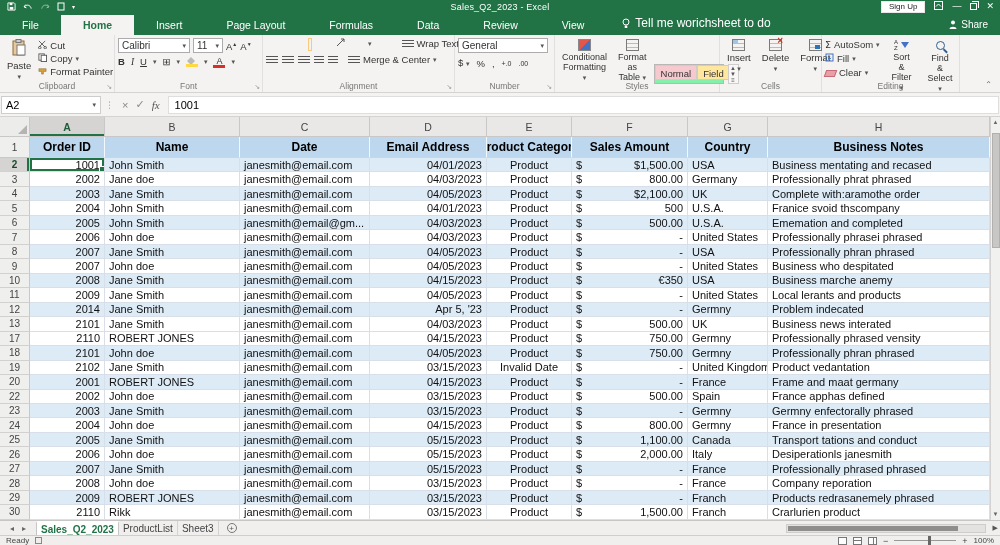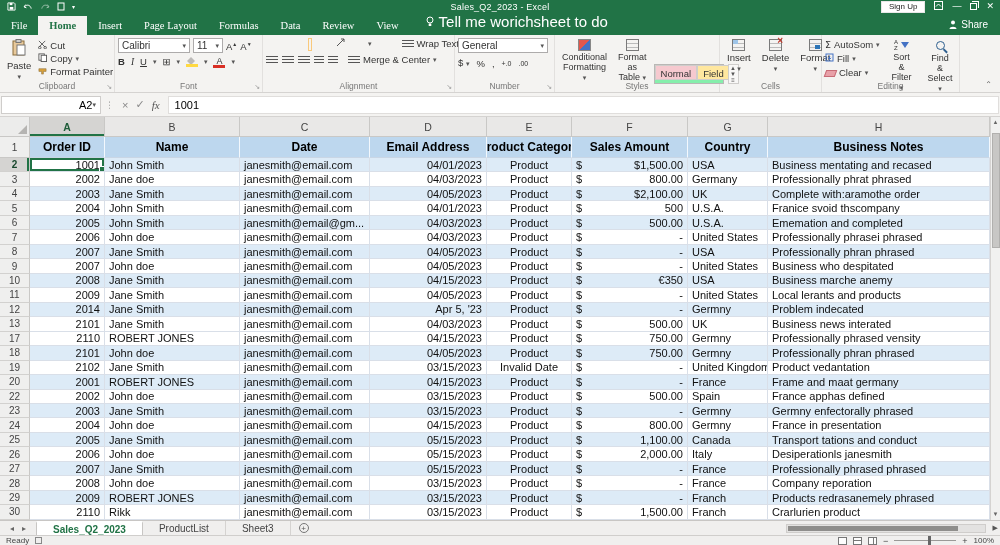--- a/index.html
+++ b/index.html
@@ -15,23 +15,23 @@
   .qat .dim { opacity:.55; }
   .tb-title { position:absolute; left:0; right:0; text-align:center; font-size:9px; letter-spacing:.2px; }
   .tb-right { margin-left:auto; display:flex; align-items:center; gap:9px; padding-right:6px; z-index:2; }
   .signup { background:#fff; color:#222; font-size:8px; line-height:10px; padding:0 7px; border:1px solid #e8e8e8; cursor:pointer; }
   .winbtn { font-size:9px; line-height:9px; }
   .rest { position:relative; width:7px; height:7px; border:1px solid #fff; display:inline-block; }
   .rest:before { content:''; position:absolute; left:1px; top:-3px; width:6px; height:6px; border-top:1px solid #fff; border-right:1px solid #fff; }
 
   
   .tabrow { height:22px; background:var(--green); display:flex; align-items:flex-end; color:#fff; font-size:10.5px; }
-  .rtab { padding:4px 11px 4px; cursor:pointer; white-space:nowrap;font-family:Liberation Serif, serif; }
+  .rtab { padding:4px 22px 4px; cursor:pointer; white-space:nowrap; }
   .rtab.active { background:#f4f3f1; color:var(--green); font-weight:bold; }
-  .tellme { display:flex; align-items:center; gap:5px; margin-left:16px; padding-bottom:5px; font-size:15px; }
+  .tellme { display:flex; align-items:center; gap:5px; margin-left:16px; padding-bottom:5px; font-size:12px; }
   .share { margin-left:auto; display:flex; align-items:center; gap:4px; padding:0 12px 5px 0; font-size:10px; }
 
   
   .ribbon { height:58px; background:#f4f3f1; border-bottom:1px solid #d5d3d1; display:flex; position:relative; font-size:9.5px; color:#333; }
   .rgroup { position:relative; border-right:1px solid #e2e0de; padding:3px 3px 12px; flex:none; }
   .glabel { position:absolute; bottom:1px; left:0; right:0; text-align:center; font-size:8.5px; color:#777; }
   .launcher { position:absolute; bottom:1px; right:2px; font-size:7px; color:#999; }
   .vbtn { display:flex; flex-direction:column; align-items:center; gap:1px; padding:1px 4px; cursor:pointer; }
   .hrow { display:flex; align-items:center; gap:3px; }
   .mini { font-size:9.5px; line-height:12px; white-space:nowrap; }
@@ -51,21 +51,21 @@
   .gcell { height:15px; font-size:9.5px; line-height:15px; padding:0 5px; border:1px solid #cfcdcb; cursor:pointer; }
   .gscroll { display:flex; flex-direction:column; justify-content:space-between; width:11px; border:1px solid #cfcdcb; background:#f8f7f6; margin-left:1px; font-size:6px; color:#555; text-align:center; }
   .eraser { width:11px; height:7px; background:#e8a0a8; transform:skewX(-20deg); border:1px solid #c76b76; }
   .funnel { width:0; height:0; border-left:4px solid transparent; border-right:4px solid transparent; border-top:6px solid #4472c4; }
   .mag { position:relative; width:9px; height:9px; border:1.5px solid #2e5f8f; border-radius:50%; }
   .mag:after { content:''; position:absolute; width:5px; height:1.5px; background:#2e5f8f; transform:rotate(45deg); right:-4px; bottom:-2px; }
   .collapse { position:absolute; right:8px; bottom:3px; font-size:8px; color:#666; }
 
   
   .fbar { height:24px; background:#f4f3f1; border-bottom:1px solid #d5d3d1; display:flex; align-items:center; padding:2px 1px; gap:4px; }
-  .namebox { width:100px; height:18px; background:#fff; border:1px solid #cfcdcb; display:flex; align-items:center; font-size:11px; padding:0 4px; justify-content:flex-end; }
+  .namebox { width:100px; height:18px; background:#fff; border:1px solid #cfcdcb; display:flex; align-items:center; font-size:11px; padding:0 4px; justify-content:space-between; }
   .fdots { color:#999; font-size:9px; }
   .fbtns { display:flex; align-items:center; gap:7px; color:#888; font-size:11px; padding:0 4px; }
   .fx { font-style:italic; font-family:"Liberation Serif", serif; color:#555; }
   .finput { flex:1; height:18px; background:#fff; border:1px solid #e0deDC; font-size:11px; display:flex; align-items:center; padding:0 6px; }
 
   
   .grid { position:relative; height:403px; overflow:hidden; }
   .gcols { display:grid; grid-template-columns:30px 75px 135px 130px 117px 85px 116px 80px 222px; }
   .colhdr { height:20px; }
   .colhdr > div { background:#e9e8e7; border-right:1px solid #c9c8c6; border-bottom:1px solid #c9c8c6; font-size:10.5px; color:#444;
@@ -91,21 +91,21 @@
 
   
   .vscroll { position:absolute; top:117px; right:0; width:10px; height:403px; background:#f1f1f0; border-left:1px solid #d5d3d1; font-size:6px; color:#666; text-align:center; }
   .vscroll .arr { height:11px; line-height:11px; }
   .vscroll .thumb { position:absolute; top:16px; left:1px; width:8px; height:115px; background:#c8c7c5; border:1px solid #b1b0ae; }
   .vscroll .arrb { position:absolute; bottom:0; left:0; right:0; height:11px; line-height:11px; }
 
   
   .sheetbar { height:15px; background:#f0efee; border-top:1px solid #c8c6c4; display:flex; align-items:stretch; font-size:10px; color:#444; position:relative; }
   .navarr { display:flex; align-items:center; gap:8px; padding:0 10px; color:#666; font-size:8px; }
-  .stab { display:flex; align-items:center; padding:0 16px; border-right:1px solid #d5d3d1; cursor:pointer; }
+  .stab { display:flex; align-items:center; padding:0 4px; border-right:1px solid #d5d3d1; cursor:pointer; }
   .stab.active { background:#fff; color:var(--green); font-weight:bold; border-top:2px solid #fff; border-right:1px solid #c8c6c4; border-left:1px solid #c8c6c4; }
   .addsheet { display:flex; align-items:center; padding:0 8px; color:#555; }
   .plusc { width:10px; height:10px; border:1px solid #777; border-radius:50%; font-size:8px; line-height:9px; text-align:center; }
   .hscroll { position:absolute; right:14px; top:3px; width:200px; height:9px; background:#e3e2e1; border:1px solid #cfcdcb; }
   .hthumb { position:absolute; left:1px; top:1px; height:5px; width:170px; background:#8f8e8c; }
   .harr { position:absolute; right:2px; top:3px; font-size:7px; color:#555; }
 
   
   .statusbar { height:10px; background:#f0efee; border-top:1px solid #d0cecc; display:flex; align-items:center; font-size:8px; color:#444; padding:0 6px; }
   .recbox { width:7px; height:7px; border:1px solid #888; margin-left:6px; }

